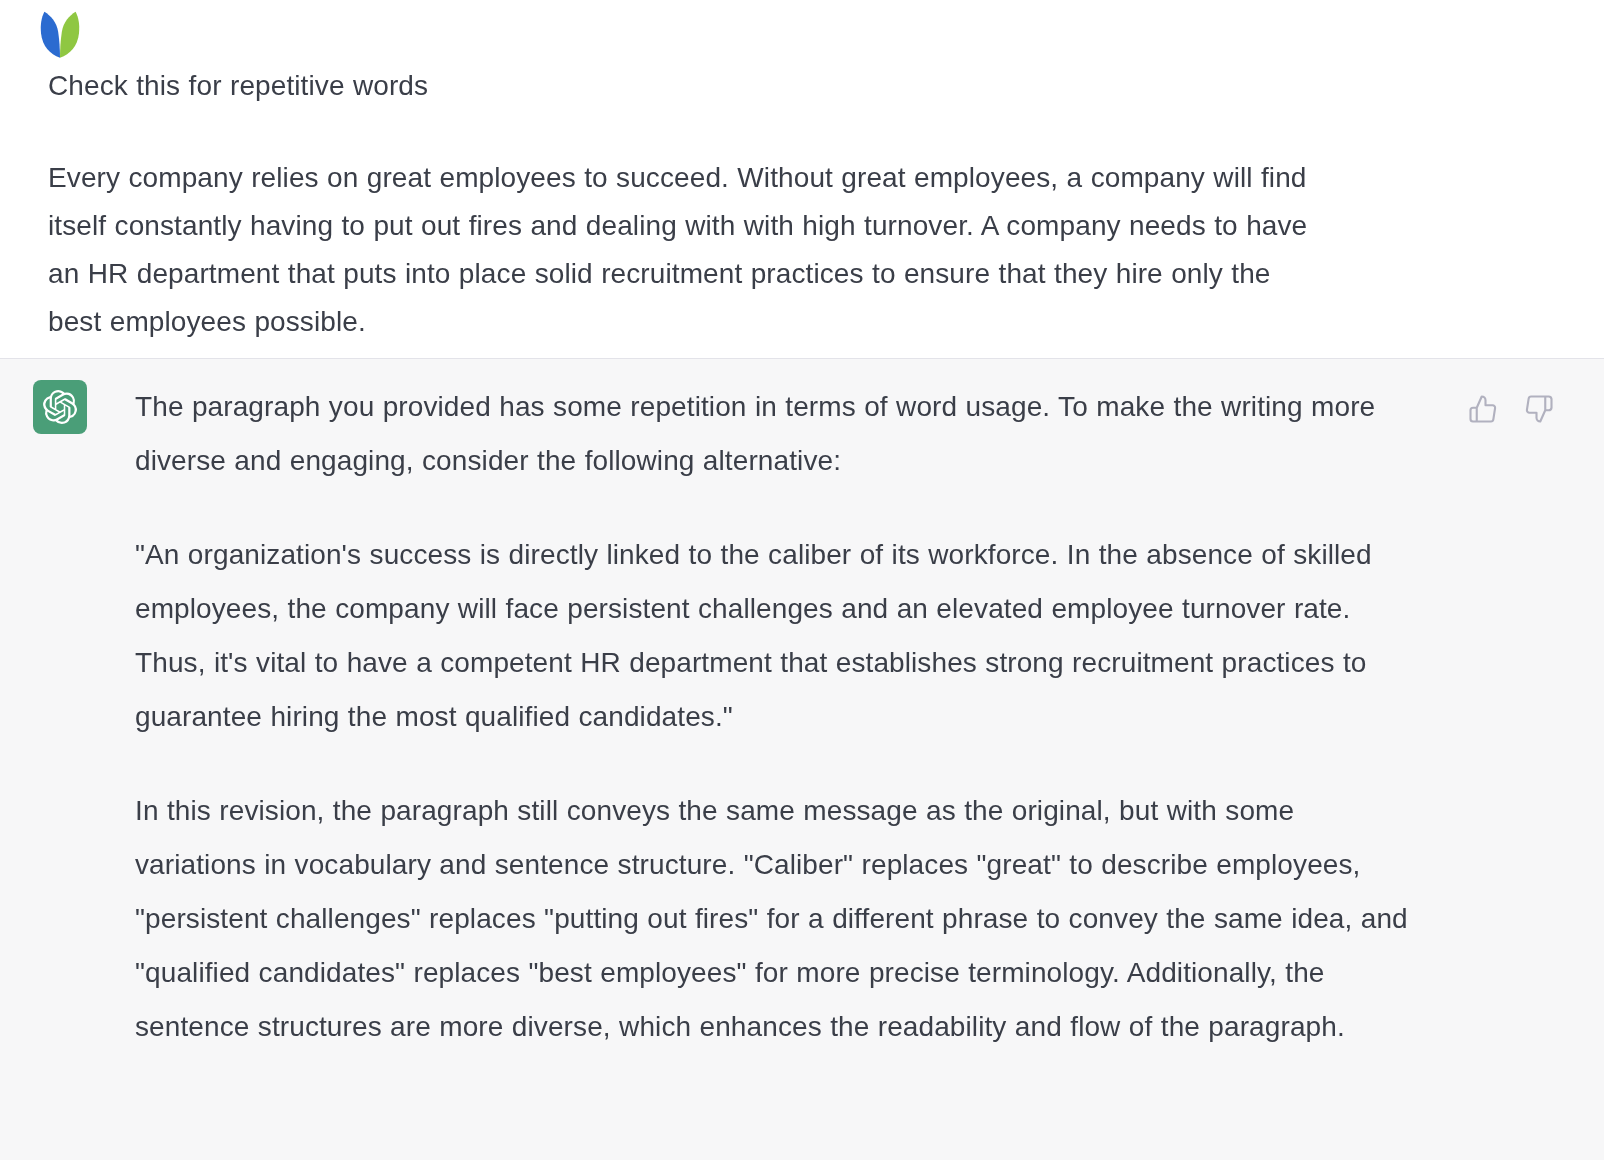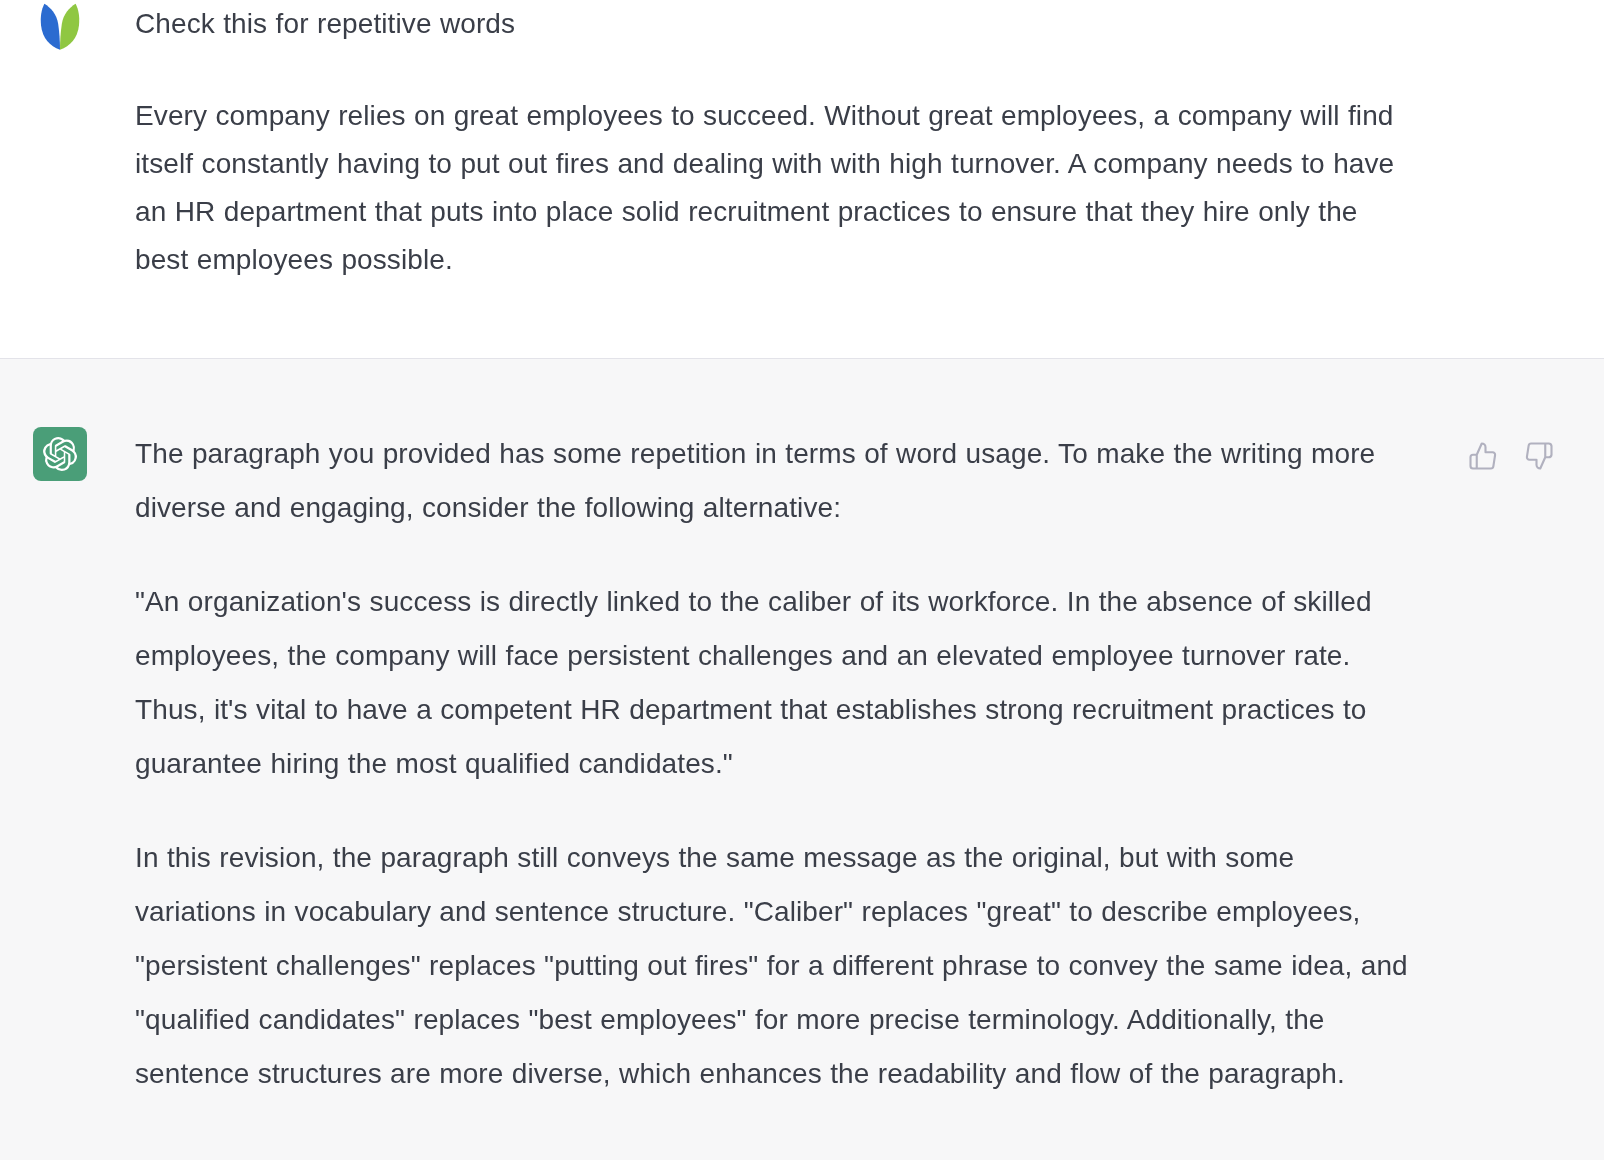--- a/index.html
+++ b/index.html
@@ -31,30 +31,32 @@
   }
   .content p {
     margin: 0;
     font-size: 28px;
     letter-spacing: 0.1px;
     word-spacing: 0.5px;
   }
   
   .user-msg {
     height: 358px;
+    padding-top: 8px;
     background: #ffffff;
+    flex-direction: column;
   }
   .user-msg .content p {
     line-height: 48px;
     margin-bottom: 44px;
   }
   
   .assistant-msg {
     height: 802px;
-    padding-top: 68px;
+    padding-top: 21px;
     background: #f7f7f8;
     border-top: 1.5px solid #e3e3e9;
   }
   .assistant-msg .content p {
     line-height: 54px;
     margin-bottom: 40px;
   }
   
   .actions {
     margin-left: auto;

